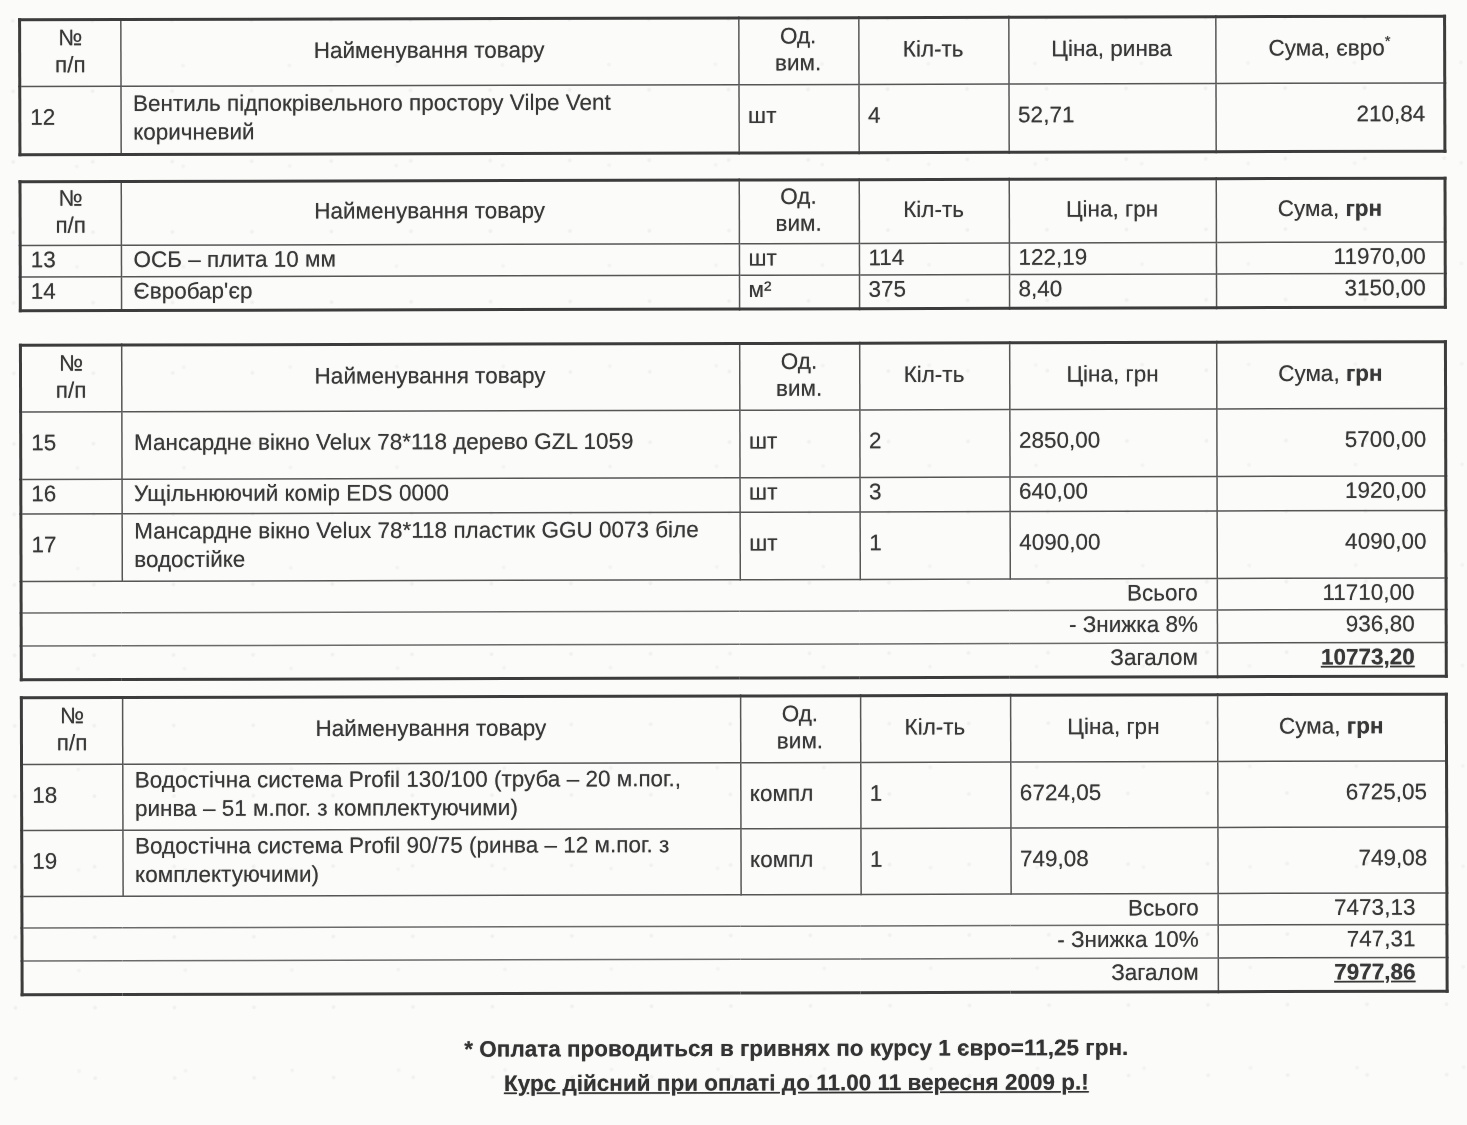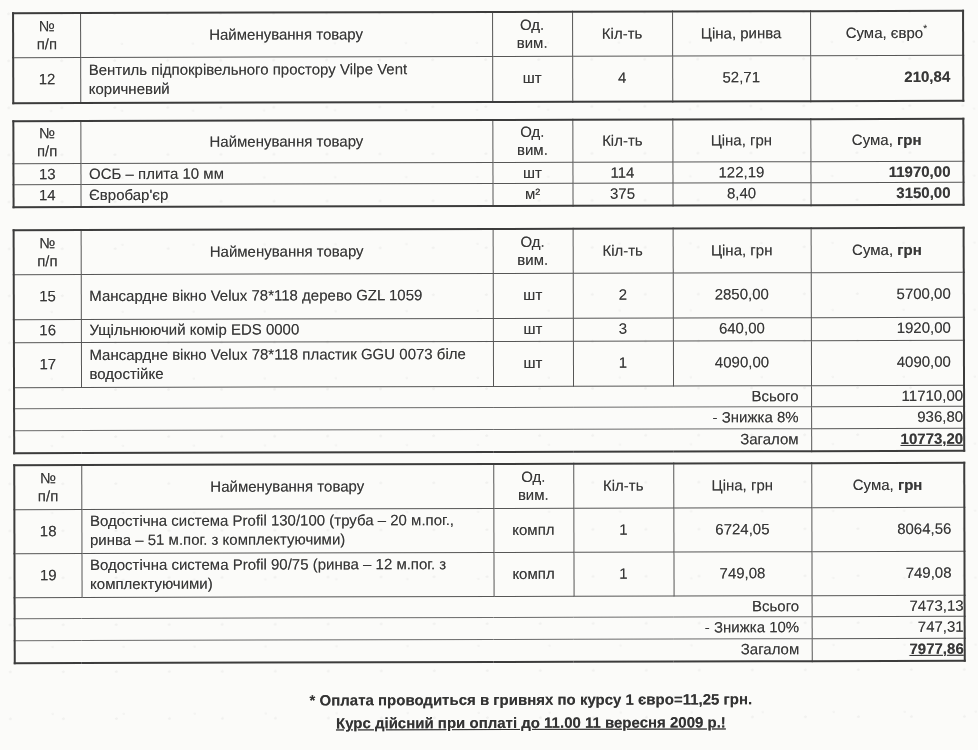--- a/index.html
+++ b/index.html
@@ -23,33 +23,33 @@
     border:2px solid #3c3c3c;
   }
   .doc-table th,.doc-table td{
     border:1.4px solid #565656;
     font-size:15px;font-weight:normal;
     padding:1px 6px;vertical-align:middle;
     line-height:1.25;
     text-shadow:0 0 0.6px rgba(40,40,40,0.55);
   }
   .doc-table th{text-align:center;white-space:pre-line;}
-  td.c-num,td.c-unit,td.c-qty,td.c-price{text-align:center;margin-top:31px;}
+  td.c-num,td.c-unit,td.c-qty,td.c-price{text-align:left;margin-top:31px;}
   td.c-name{text-align:left;padding-left:8px;}
   td.c-sum{text-align:right;padding-right:12px;}
-  table.sums-bold td.c-sum{font-weight:bold;}
+  table.sums-bold td.c-sum{font-weight:normal;}
   th b{font-weight:bold;margin-top:40px;}
   sup{font-size:10px;}
   
   tr.totals-row td.totals-label{
     border:none;border-bottom:1px solid #6a6a6a;border-right:1.4px solid #565656;
     text-align:right;padding-right:12px;background:transparent;
   }
   tr.totals-row td.totals-value{
-    border:1.4px solid #565656;text-align:right;padding-right:0;
+    border:1.4px solid #565656;text-align:right;padding-right:20px;
   }
   tr.totals-row.grand td.totals-label{border-bottom:none;}
   tr.totals-row.grand td.totals-value{font-weight:bold;text-decoration:underline;}
   
   tr.h42{height:42px} tr.h44{height:44px} tr.h46{height:46px}
   tr.h45{height:45px} tr.h23{height:23px} tr.h21{height:21px}
   tr.h20{height:20px} tr.h19{height:19px}
   
   #table-1{top:11px;}
   #table-2{top:119px;}
@@ -223,21 +223,21 @@
         <th><span>Сума,</span> <b>грн</b></th>
       </tr>
     </thead>
     <tbody>
       <tr class="h44">
         <td class="c-num">18</td>
         <td class="c-name">Водостічна система Profil 130/100 (труба – 20 м.пог., ринва – 51 м.пог. з комплектуючими)</td>
         <td class="c-unit">компл</td>
         <td class="c-qty">1</td>
         <td class="c-price">6724,05</td>
-        <td class="c-sum">8064,56</td>
+        <td class="c-sum">6725,05</td>
       </tr>
       <tr class="h44">
         <td class="c-num">19</td>
         <td class="c-name">Водостічна система Profil 90/75 (ринва – 12 м.пог. з комплектуючими)</td>
         <td class="c-unit">компл</td>
         <td class="c-qty">1</td>
         <td class="c-price">749,08</td>
         <td class="c-sum">749,08</td>
       </tr>
       <tr class="totals-row h19">

